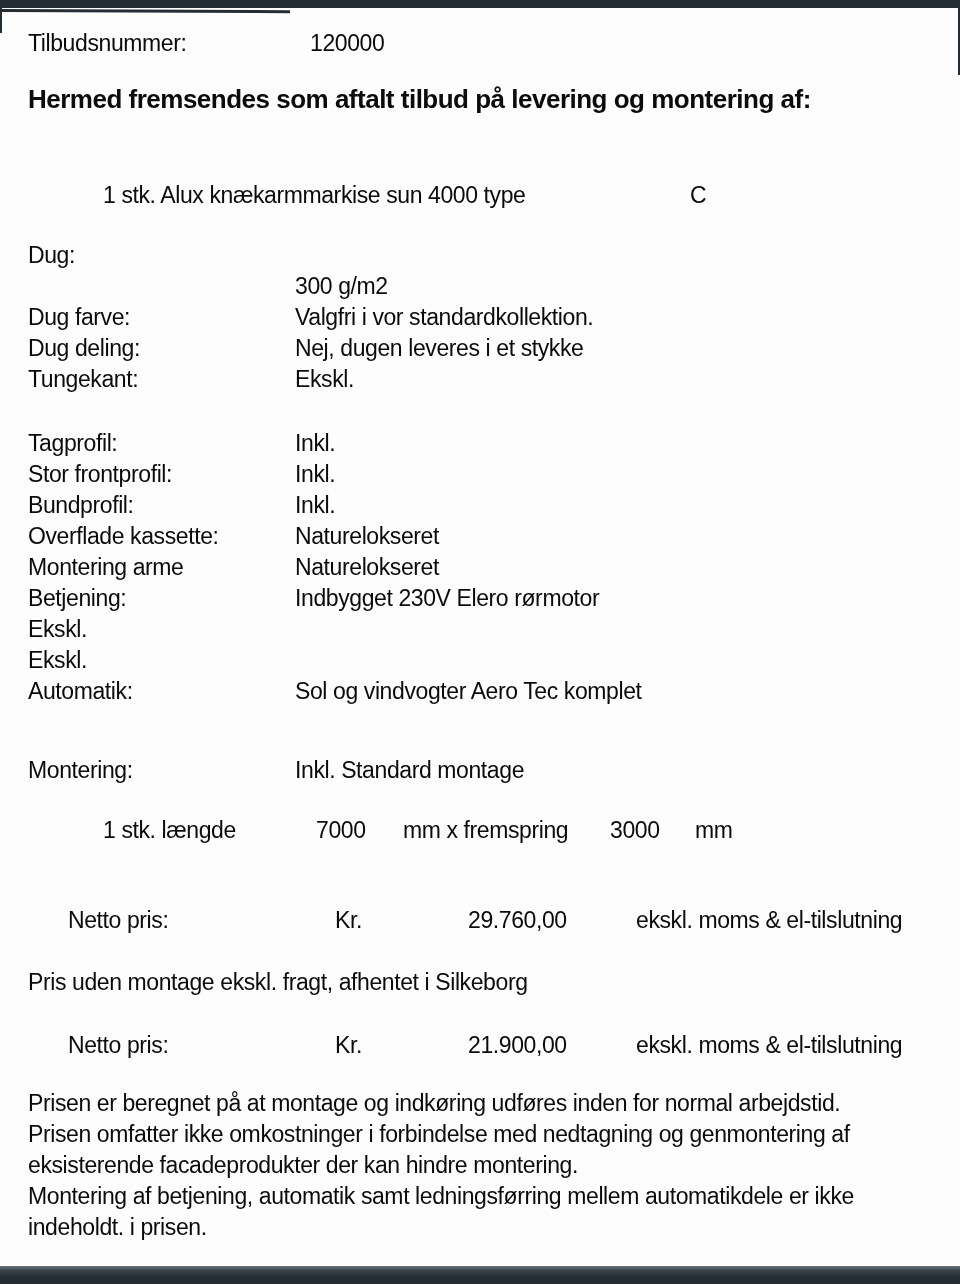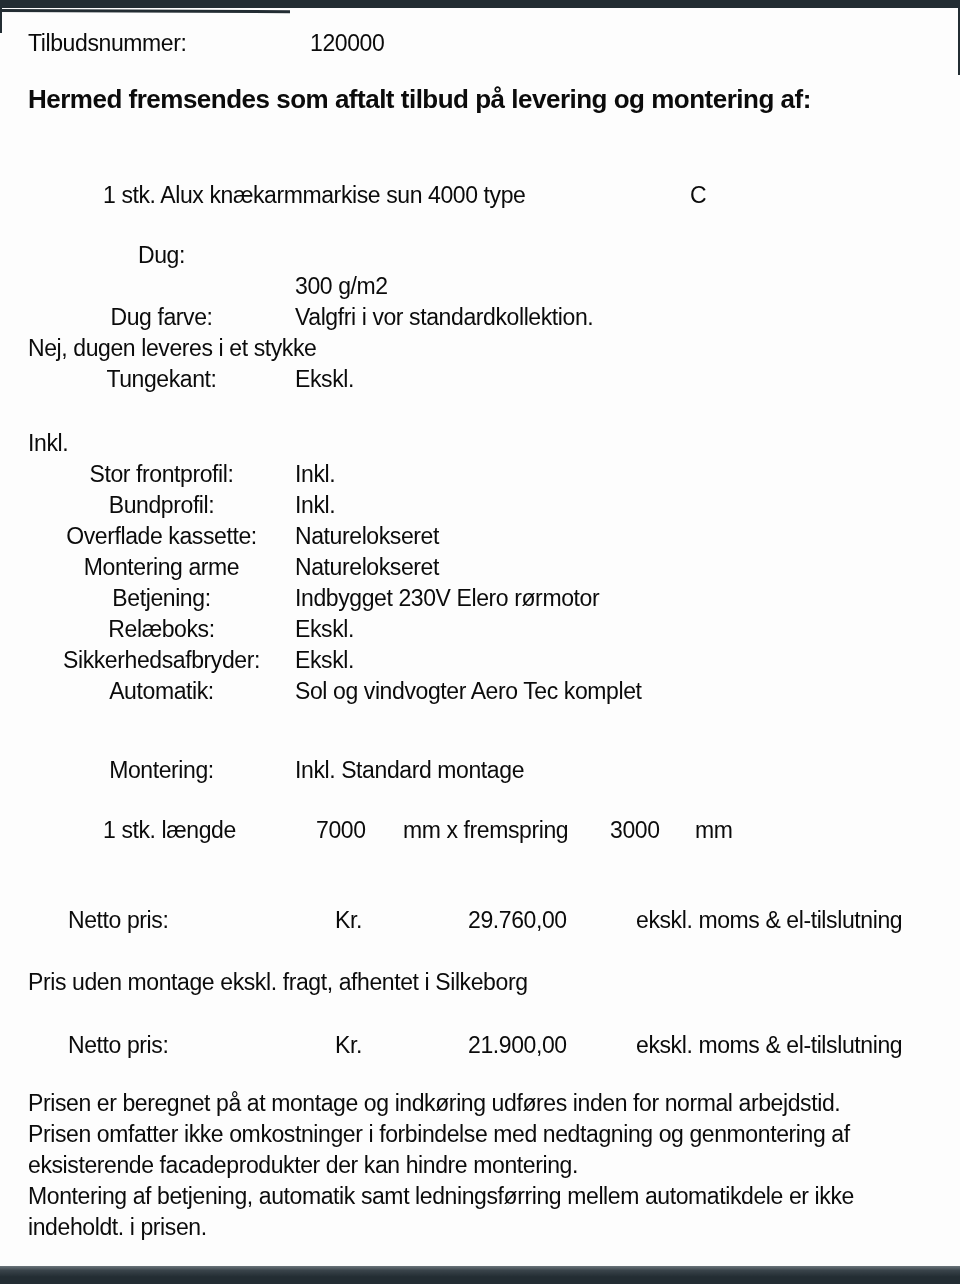--- a/index.html
+++ b/index.html
@@ -50,21 +50,21 @@
   .doc-heading{
     top:84px;
     font-weight:bold;
     font-size:26px;
     letter-spacing:-0.5px;
     margin:0;
   }
   .product-line{top:180px;}
   .product-line .main{position:absolute;left:75px;white-space:nowrap;}
   .product-line .type{position:absolute;left:662px;}
-  .spec-block .spec-row{display:flex;text-align:center;}
+  .spec-block .spec-row{display:flex;}
   .spec-label{flex:0 0 267px;white-space:nowrap;}
   .spec-value{white-space:nowrap;}
   .specs-1{top:240px;}
   .specs-2{top:428px;}
   .specs-3{top:755px;}
   .dims-line{top:815px;width:904px;height:31px;}
   .dims-line span{position:absolute;white-space:nowrap;}
   .dims-qty{left:75px;}
   .dims-length{left:276px;margin-left:12px;}
   .dims-mid{left:375px;}
@@ -110,30 +110,32 @@
     </div>
     <div class="spec-row">
       <span class="spec-label"></span>
       <span class="spec-value">300 g/m2</span>
     </div>
     <div class="spec-row">
       <span class="spec-label">Dug farve:</span>
       <span class="spec-value">Valgfri i vor standardkollektion.</span>
     </div>
     <div class="spec-row">
+      <span class="spec-label">Dug deling:</span>
       <span class="spec-value">Nej, dugen leveres i et stykke</span>
     </div>
     <div class="spec-row">
       <span class="spec-label">Tungekant:</span>
       <span class="spec-value">Ekskl.</span>
     </div>
   </div>
 
   <div class="abs spec-block specs-2">
     <div class="spec-row">
+      <span class="spec-label">Tagprofil:</span>
       <span class="spec-value">Inkl.</span>
     </div>
     <div class="spec-row">
       <span class="spec-label">Stor frontprofil:</span>
       <span class="spec-value">Inkl.</span>
     </div>
     <div class="spec-row">
       <span class="spec-label">Bundprofil:</span>
       <span class="spec-value">Inkl.</span>
     </div>
@@ -143,25 +145,23 @@
     </div>
     <div class="spec-row">
       <span class="spec-label">Montering arme</span>
       <span class="spec-value">Naturelokseret</span>
     </div>
     <div class="spec-row">
       <span class="spec-label">Betjening:</span>
       <span class="spec-value">Indbygget 230V Elero rørmotor</span>
     </div>
     <div class="spec-row">
-      <span class="spec-label">Relæboks:</span>
       <span class="spec-value">Ekskl.</span>
     </div>
     <div class="spec-row">
-      <span class="spec-label">Sikkerhedsafbryder:</span>
       <span class="spec-value">Ekskl.</span>
     </div>
     <div class="spec-row">
       <span class="spec-label">Automatik:</span>
       <span class="spec-value">Sol og vindvogter Aero Tec komplet</span>
     </div>
   </div>
 
   <div class="abs spec-block specs-3">
     <div class="spec-row">

